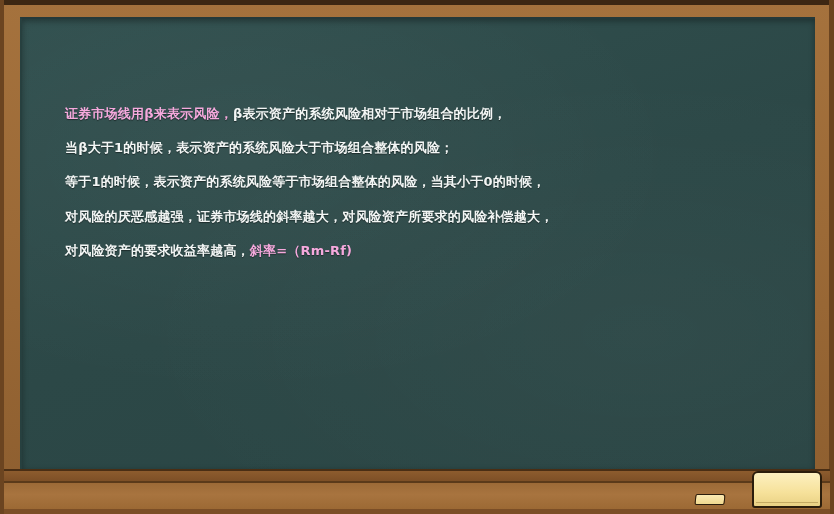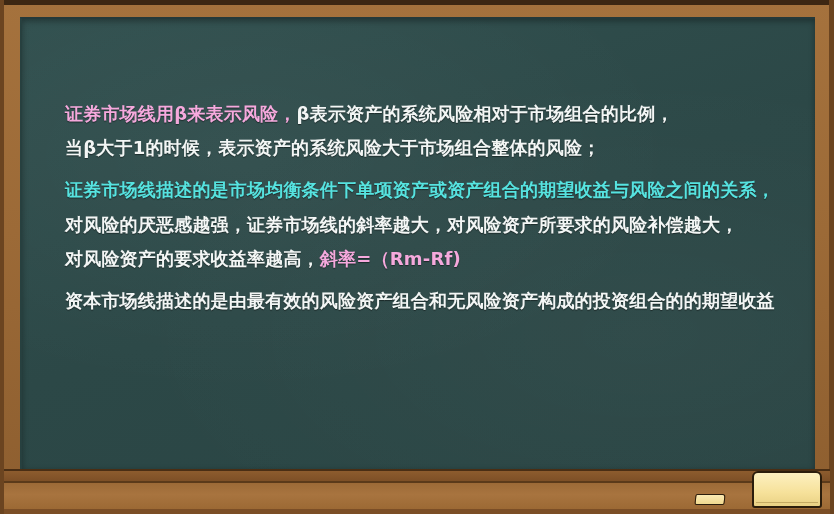--- a/index.html
+++ b/index.html
@@ -126,21 +126,21 @@
   }
 
   
   .text-block {
     position: absolute;
     left: 43px;
     top: 78px;
     width: 752px;
   }
   .line {
-    font-size: 18px;
+    font-size: 13px;
     font-weight: bold;
     line-height: 34.2px;
     white-space: nowrap;
     letter-spacing: 0.2px;
     color: #f2f5f4;
     text-shadow: 0 1px 1px rgba(0,0,0,0.45);
   }
   .seg { display: inline; }
   .c-white { color: #f3f6f5; }
   .c-pink  { color: #f5a9dd; }
@@ -155,24 +155,23 @@
 <div class="blackboard-scene">
 
   <div class="frame-top-edge"></div>
   <div class="frame-left-edge"></div>
   <div class="frame-right-edge"></div>
 
   <div class="board-surface">
     <div class="text-block">
         <div class="line"><span class="seg c-pink">证券市场线用β来表示风险，</span><span class="seg c-white">β表示资产的系统风险相对于市场组合的比例，</span></div>
         <div class="line"><span class="seg c-white">当β大于1的时候，表示资产的系统风险大于市场组合整体的风险；</span></div>
-        <div class="line gap-before"><span class="seg c-cyan">证券市场线描述的是市场均衡条件下单项资产或资产组合的期望收益与风险之间的关系，</span></div>
+        <div class="line"><span class="seg c-white">等于1的时候，表示资产的系统风险等于市场组合整体的风险，当其小于0的时候，</span></div>
         <div class="line"><span class="seg c-white">对风险的厌恶感越强，证券市场线的斜率越大，对风险资产所要求的风险补偿越大，</span></div>
         <div class="line"><span class="seg c-white">对风险资产的要求收益率越高，</span><span class="seg c-pink">斜率=（Rm-Rf)</span></div>
-        <div class="line gap-before"><span class="seg c-white">资本市场线描述的是由最有效的风险资产组合和无风险资产构成的投资组合的的期望收益</span></div>
       </div>
   </div>
 
   <div class="chalk-tray">
     <div class="tray-top-band"></div>
     <div class="tray-face">
       <div class="tray-front-lip"></div>
     </div>
     <div class="chalk-piece"></div>
     <div class="eraser"></div>

